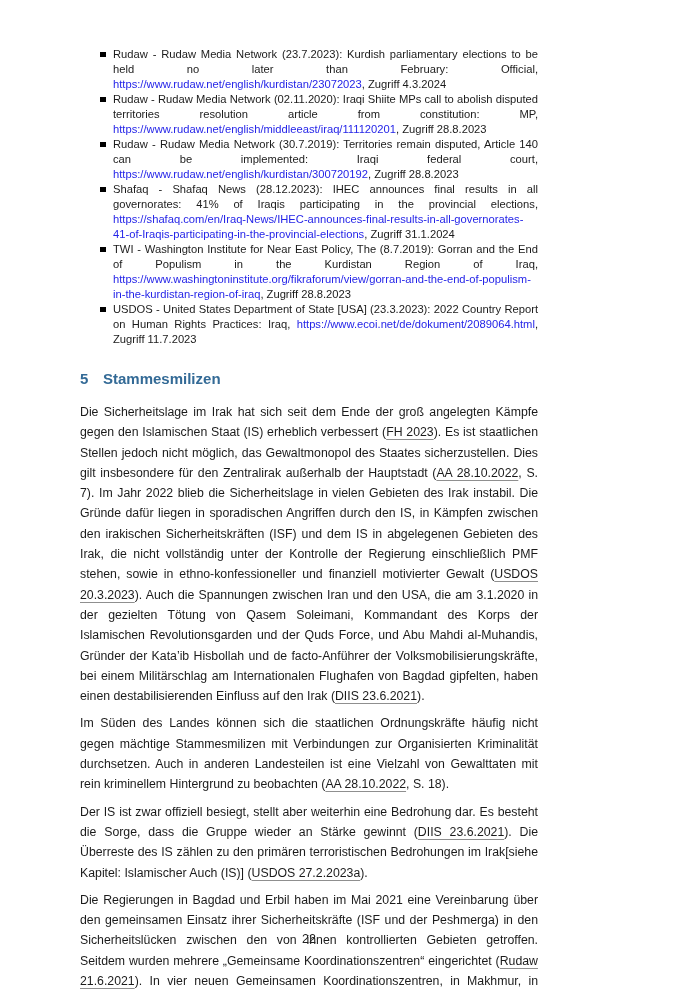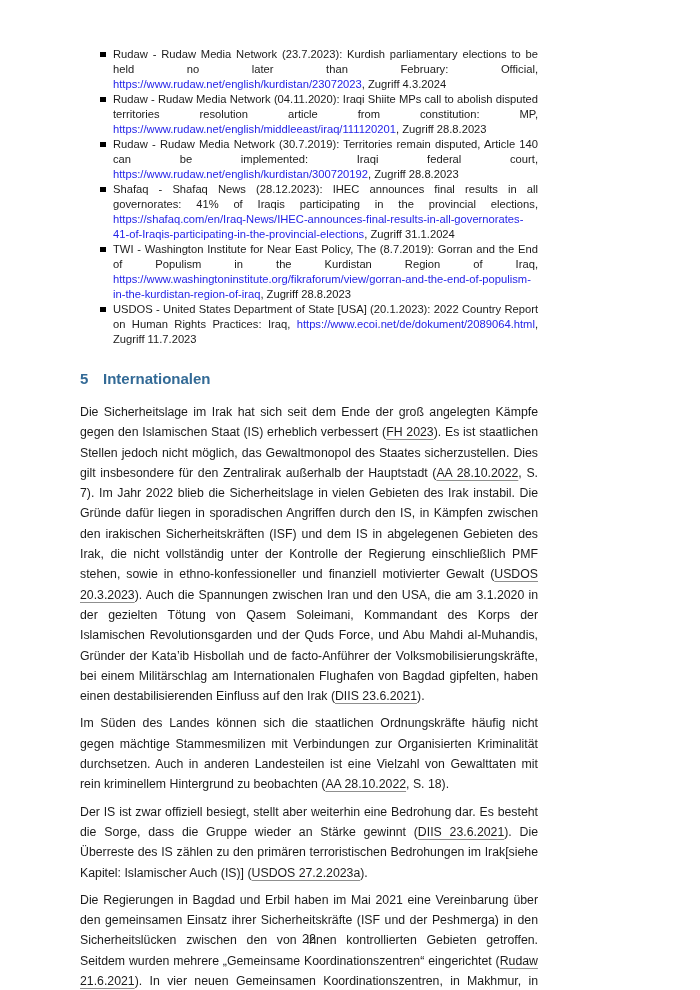--- a/index.html
+++ b/index.html
@@ -52,30 +52,30 @@
     text-align: center; font-size: 12.5px; color: #222; margin-top: 10px;
   }
 </style>
 </head>
 <body>
 
 <div class="page">
 
   <div class="refs">
     <div class="ref-item"><span class="bullet"></span><span>Rudaw - Rudaw Media Network (23.7.2023): Kurdish parliamentary elections to be held no later than February: Official, </span><a class="url">https://www.rudaw.net/english/kurdistan/23072023</a><span>, Zugriff 4.3.2024</span></div>
-    <div class="ref-item"><span class="bullet"></span><span>Rudaw - Rudaw Media Network (04.11.2020): Iraqi Shiite MPs call to abolish disputed territories resolution article from constitution: MP, </span><a class="url">https://www.rudaw.net/english/middleeast/iraq/111120201</a><span>, Zugriff 28.8.2023</span></div>
+    <div class="ref-item"><span class="bullet"></span><span>Rudaw - Rudaw Media Network (02.11.2020): Iraqi Shiite MPs call to abolish disputed territories resolution article from constitution: MP, </span><a class="url">https://www.rudaw.net/english/middleeast/iraq/111120201</a><span>, Zugriff 28.8.2023</span></div>
     <div class="ref-item"><span class="bullet"></span><span>Rudaw - Rudaw Media Network (30.7.2019): Territories remain disputed, Article 140 can be imple­mented: Iraqi federal court, </span><a class="url">https://www.rudaw.net/english/kurdistan/300720192</a><span>, Zugriff 28.8.2023</span></div>
     <div class="ref-item"><span class="bullet"></span><span>Shafaq - Shafaq News (28.12.2023): IHEC announces final results in all governorates: 41% of Iraqis participating in the provincial elections, </span><a class="url">https://shafaq.com/en/Iraq-News/IHEC-announces-final-results-in-all-governorates-41-of-Iraqis-participating-in-the-provincial-elections</a><span>, Zugriff 31.1.2024</span></div>
     <div class="ref-item"><span class="bullet"></span><span>TWI - Washington Institute for Near East Policy, The (8.7.2019): Gorran and the End of Populism in the Kurdistan Region of Iraq, </span><a class="url">https://www.washingtoninstitute.org/fikraforum/view/gorran-and-the-end-of-populism-in-the-kurdistan-region-of-iraq</a><span>, Zugriff 28.8.2023</span></div>
-    <div class="ref-item"><span class="bullet"></span><span>USDOS - United States Department of State [USA] (20.1.2023): 2022 Country Report on Human Rights Practices: Iraq, </span><a class="url">https://www.ecoi.net/de/dokument/2089064.html</a><span>, Zugriff 11.7.2023</span></div>
+    <div class="ref-item"><span class="bullet"></span><span>USDOS - United States Department of State [USA] (23.3.2023): 2022 Country Report on Human Rights Practices: Iraq, </span><a class="url">https://www.ecoi.net/de/dokument/2089064.html</a><span>, Zugriff 11.7.2023</span></div>
   </div>
 
   <div class="section-heading">
       <span class="section-number">5</span>
-      <span>Internationalen</span>
+      <span>Stammesmilizen</span>
     </div>
 
   <div class="bodytext">
     <p><span>Die Sicherheitslage im Irak hat sich seit dem Ende der groß angelegten Kämpfe gegen den Islamischen Staat (IS) erheblich verbessert (</span><a class="src">FH 2023</a><span>). Es ist staatlichen Stellen jedoch nicht möglich, das Gewaltmonopol des Staates sicherzustellen. Dies gilt insbesondere für den Zen­tralirak außerhalb der Hauptstadt (</span><a class="src">AA 28.10.2022</a><span>, S. 7). Im Jahr 2022 blieb die Sicherheitslage in vielen Gebieten des Irak instabil. Die Gründe dafür liegen in sporadischen Angriffen durch den IS, in Kämpfen zwischen den irakischen Sicherheitskräften (ISF) und dem IS in abgelegenen Gebieten des Irak, die nicht vollständig unter der Kontrolle der Regierung einschließlich PMF stehen, sowie in ethno-konfessioneller und finanziell motivierter Gewalt (</span><a class="src">USDOS 20.3.2023</a><span>). Auch die Spannungen zwischen Iran und den USA, die am 3.1.2020 in der gezielten Tötung von Qasem Soleimani, Kommandant des Korps der Islamischen Revolutionsgarden und der Quds Force, und Abu Mahdi al-Muhandis, Gründer der Kata’ib Hisbollah und de facto-Anführer der Volksmobilisierungskräfte, bei einem Militärschlag am Internationalen Flughafen von Bagdad gipfelten, haben einen destabilisierenden Einfluss auf den Irak (</span><a class="src">DIIS 23.6.2021</a><span>).</span></p>
     <p><span>Im Süden des Landes können sich die staatlichen Ordnungskräfte häufig nicht gegen mächtige Stammesmilizen mit Verbindungen zur Organisierten Kriminalität durchsetzen. Auch in anderen Landesteilen ist eine Vielzahl von Gewalttaten mit rein kriminellem Hintergrund zu beobachten (</span><a class="src">AA 28.10.2022</a><span>, S. 18).</span></p>
     <p><span>Der IS ist zwar offiziell besiegt, stellt aber weiterhin eine Bedrohung dar. Es besteht die Sorge, dass die Gruppe wieder an Stärke gewinnt (</span><a class="src">DIIS 23.6.2021</a><span>). Die Überreste des IS zählen zu den primären terroristischen Bedrohungen im Irak[siehe Kapitel: Islamischer Auch (IS)] (</span><a class="src">USDOS 27.2.2023a</a><span>).</span></p>
     <p><span>Die Regierungen in Bagdad und Erbil haben im Mai 2021 eine Vereinbarung über den gemein­samen Einsatz ihrer Sicherheitskräfte (ISF und der Peshmerga) in den Sicherheitslücken zwi­schen den von ihnen kontrollierten Gebieten getroffen. Seitdem wurden mehrere „Gemeinsame Koordinationszentren“ eingerichtet (</span><a class="src">Rudaw 21.6.2021</a><span>). In vier neuen Gemeinsamen Koordinati­onszentren, in Makhmur, in Diyala, in Kirkuks K1-Militärbasis und in Ninewa, arbeiten kurdische</span></p>
   </div>
 
   <div class="page-number">22</div>

